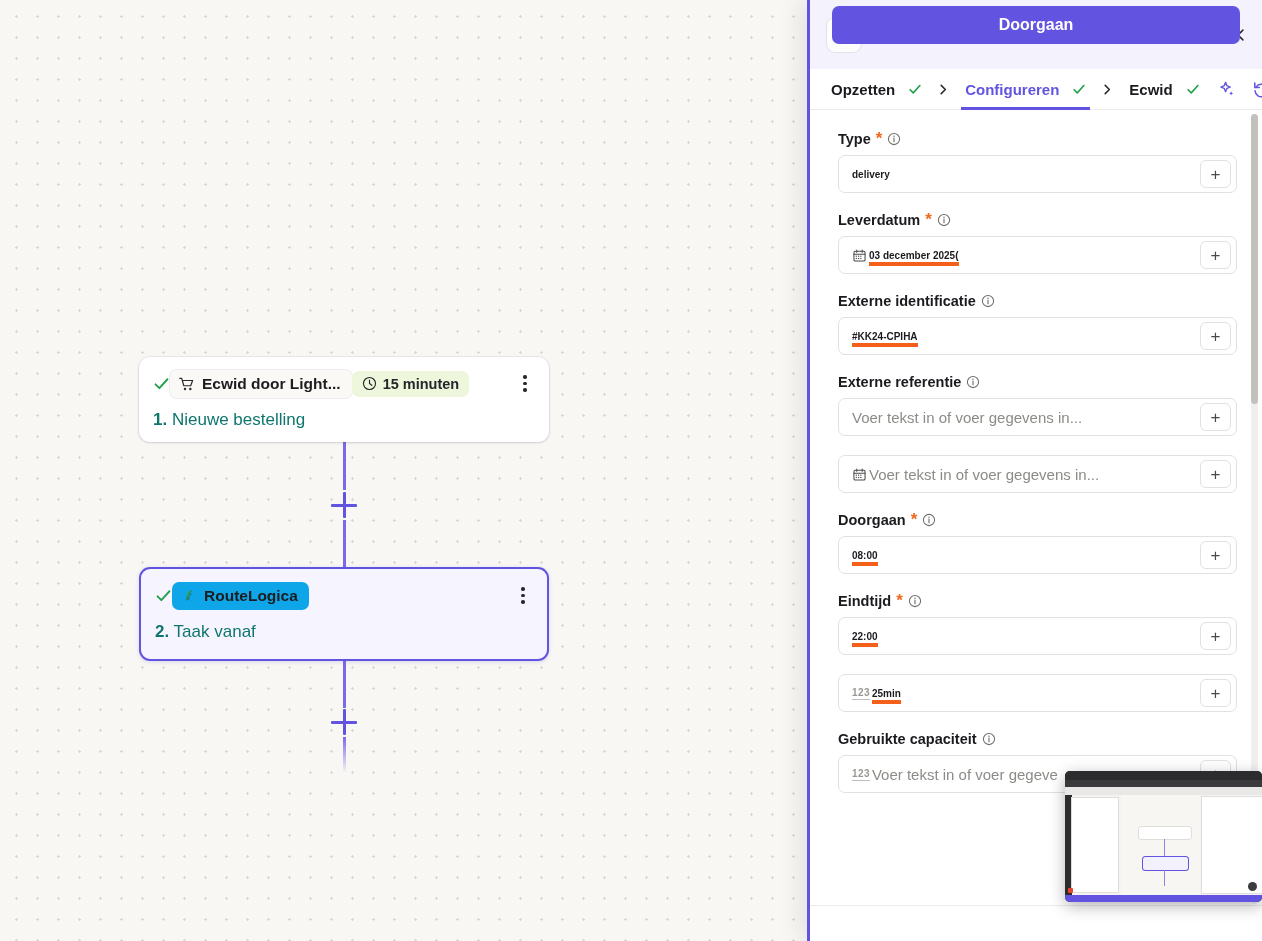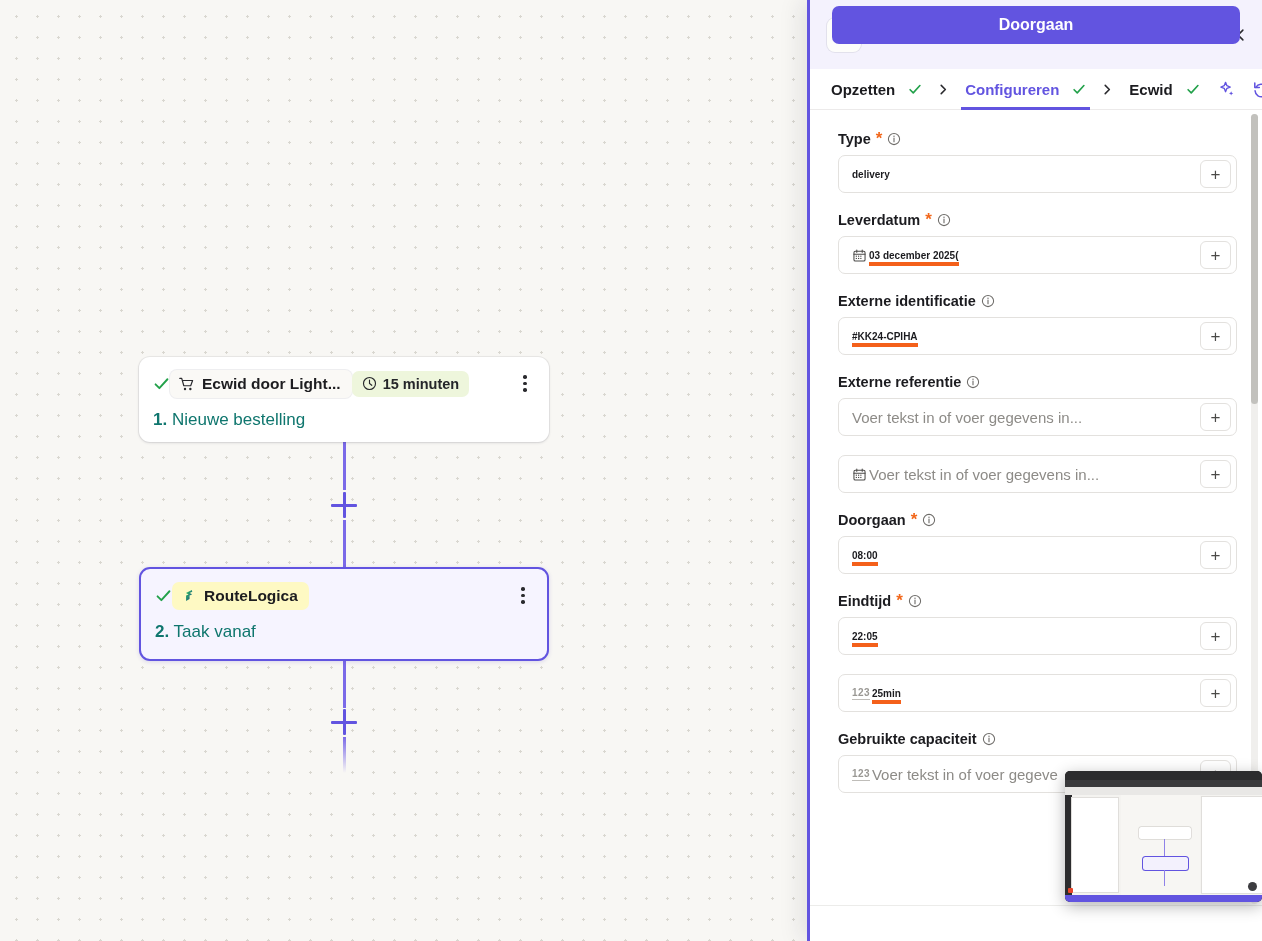--- a/index.html
+++ b/index.html
@@ -37,21 +37,21 @@
   .node-top { display: flex; align-items: center; height: 27px; }
   .node-check { width: 17px; height: 17px; flex: none; }
   .chip {
     display: inline-flex; align-items: center; gap: 7px;
     background: #faf9f6; border-radius: 7px;
     padding: 5px 11px 5px 9px;
     font-size: 15.5px; font-weight: 700; color: #1d1d20;
     box-shadow: 0 0 0 1px rgba(20,20,40,.07);
     max-width: 215px; white-space: nowrap; overflow: hidden;
   }
-  .chip.plain { box-shadow: none; background: #fef9c3; }
+  .chip.plain { box-shadow: none; background: #0ea5e9; }
   .chip-ico { width: 16px; height: 16px; flex: none; display: block; }
   .badge {
     display: inline-flex; align-items: center; gap: 6px;
     background: #eef6dc; border-radius: 7px; padding: 5px 10px;
     font-size: 14.5px; font-weight: 600; color: #25262a;
     white-space: nowrap;
   }
   .badge svg { width: 15px; height: 15px; flex: none; }
   .kebab { margin-left: auto; width: 20px; display: flex; flex-direction: column;
            align-items: center; gap: 3px; cursor: pointer; }
@@ -488,21 +488,21 @@
         <div class="flabel">
        <span>Eindtijd</span>
        <span class="req">*</span>
        <svg class="info" viewBox="0 0 20 20">
   <circle cx="10" cy="10" r="8" fill="none" stroke="#6e6c69" stroke-width="1.5"></circle>
   <path d="M10 8.7v5.1" stroke="#6e6c69" stroke-width="1.6" stroke-linecap="round"></path>
   <circle cx="10" cy="6.1" r="1" fill="#6e6c69"></circle>
           </svg>
      </div>
      <div class="inputbox">
-       <span class="val ul">22:05</span>
+       <span class="val ul">22:00</span>
        <span class="addbtn">+</span>
      </div>
       </div>
       <div class="field">
      <div class="inputbox">
        <span class="pfx">
             <span class="numico">123</span>
           </span>
           <span class="val ul">25min</span>
        <span class="addbtn">+</span>

